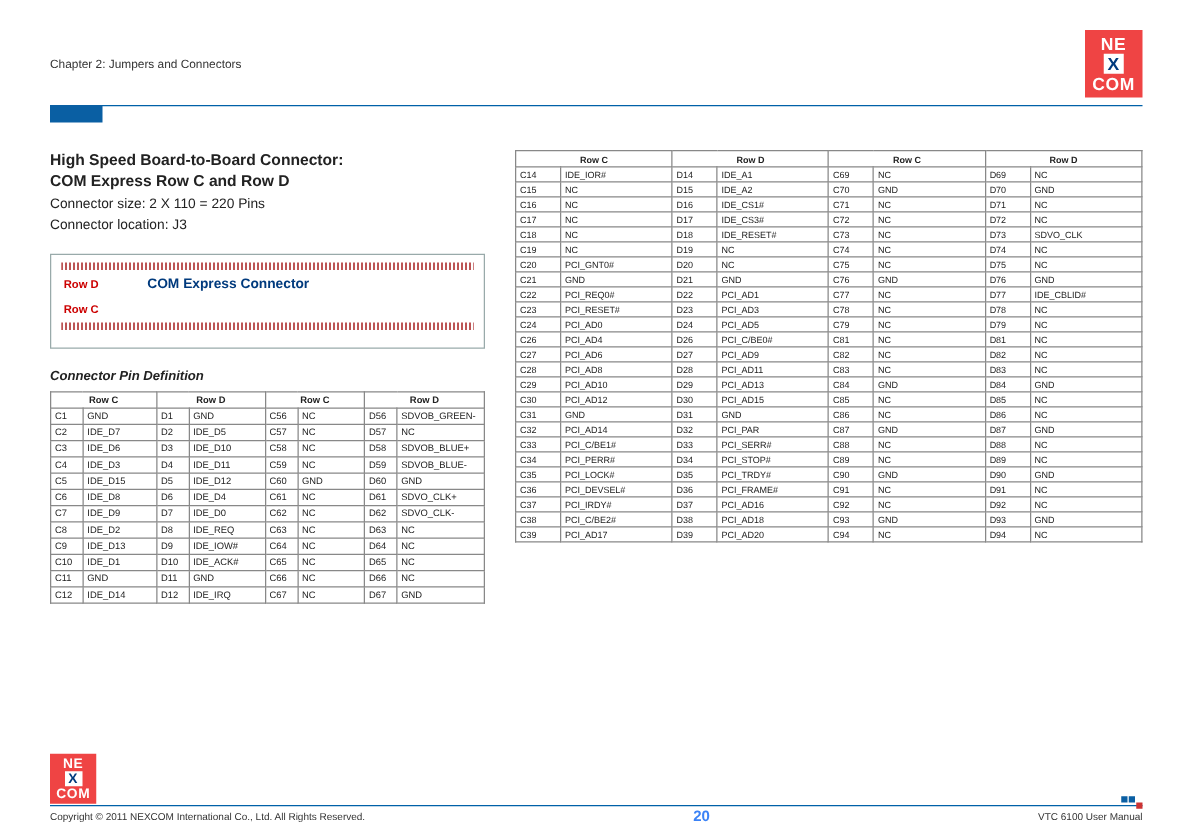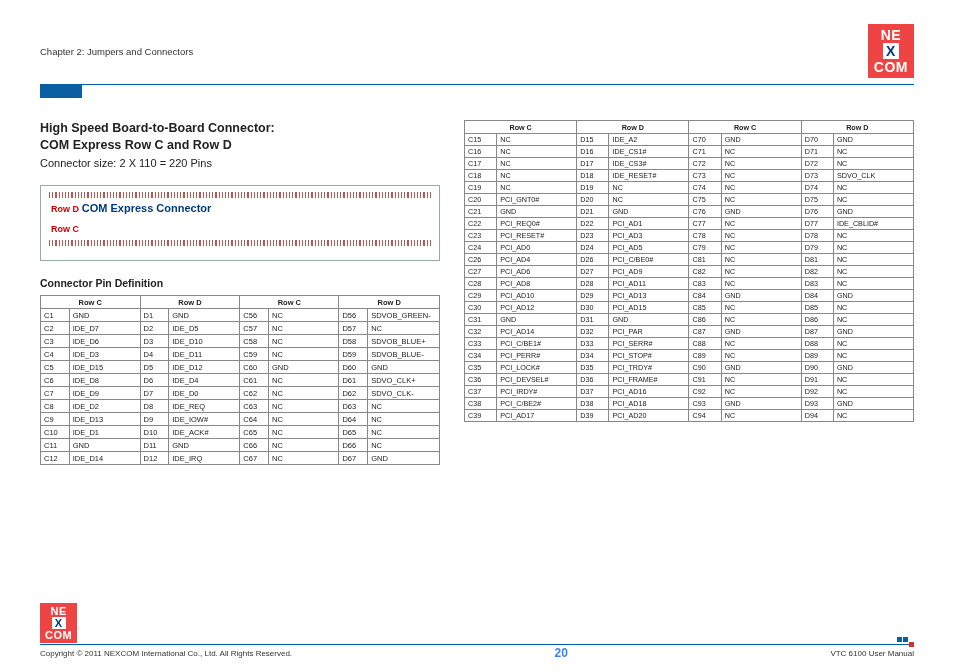--- a/index.html
+++ b/index.html
@@ -53,21 +53,21 @@
     height: 14px;
     background: #0a5fa3;
     margin-top: -1px;
     margin-left: 0px;
   }
   .content {
     display: flex;
     gap: 24px;
     margin-top: 22px;
   }
-  .left { width: 400px; }
+  .left { width: 348px; }
   .right { flex: 1; }
   h2.title {
     font-size: 12.5px;
     font-weight: bold;
     margin: 0 0 2px 0;
     line-height: 1.35;
   }
   .subtext {
     font-size: 11px;
     margin: 2px 0;
@@ -91,26 +91,28 @@
     color: #c00;
     font-weight: bold;
     display: inline-block;
     margin: 2px 0;
   }
   .connector-title {
     color: #003a7d;
     font-weight: bold;
     font-size: 11px;
     display: inline-block;
+    margin-left: 36px;
   }
   .pin-def-title {
     font-size: 10.5px;
     font-weight: bold;
     margin-top: 16px;
     margin-bottom: 6px;
+    font-style: italic;
   }
   table.pin-table {
     border-collapse: collapse;
     width: 100%;
     font-size: 7.5px;
   }
   table.pin-table th, table.pin-table td {
     border: 0.5px solid #888;
     padding: 1.5px 3px;
     text-align: left;
@@ -173,20 +175,21 @@
   <div class="hr-top"></div>
   <div class="blue-tab"></div>
 
   <div class="content">
     <div class="left">
       <h2 class="title">
         <span>High Speed Board-to-Board Connector:</span><br>
         <span>COM Express Row C and Row D</span>
       </h2>
       <div class="subtext">Connector size: 2 X 110 = 220 Pins</div>
+      <div class="subtext">Connector location: J3</div>
 
       <div class="connector-diagram">
         <div class="pinrow top"></div>
         <div style="padding:4px 2px;">
           <span class="pinrow-label">Row D</span>
           <span class="connector-title">COM Express Connector</span>
           <div style="height:6px"></div>
           <span class="pinrow-label">Row C</span>
         </div>
         <div class="pinrow"></div>
@@ -332,20 +335,30 @@
       <table class="pin-table">
         <thead>
           <tr>
             <th colspan="2">Row C</th>
             <th colspan="2">Row D</th>
             <th colspan="2">Row C</th>
             <th colspan="2">Row D</th>
           </tr>
         </thead>
         <tbody id="right-tbody">
+            <tr>
+              <td class="pin">C14</td>
+              <td class="sig">IDE_IOR#</td>
+              <td class="pin">D14</td>
+              <td class="sig">IDE_A1</td>
+              <td class="pin">C69</td>
+              <td class="sig">NC</td>
+              <td class="pin">D69</td>
+              <td class="sig">NC</td>
+            </tr>
             <tr>
               <td class="pin">C15</td>
               <td class="sig">NC</td>
               <td class="pin">D15</td>
               <td class="sig">IDE_A2</td>
               <td class="pin">C70</td>
               <td class="sig">GND</td>
               <td class="pin">D70</td>
               <td class="sig">GND</td>
             </tr>

